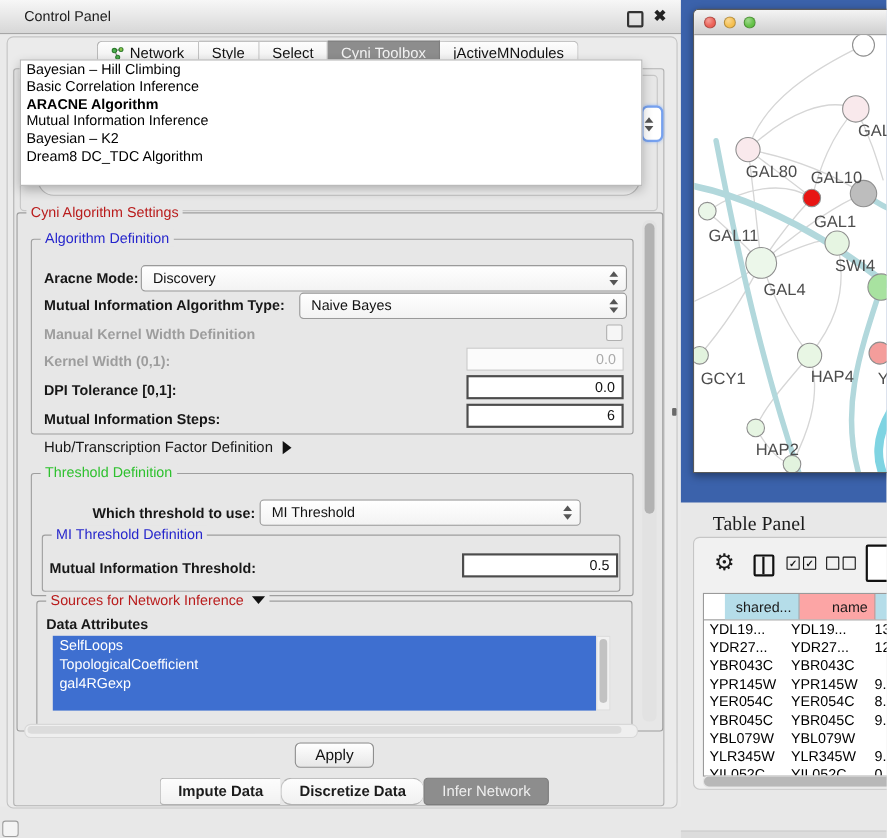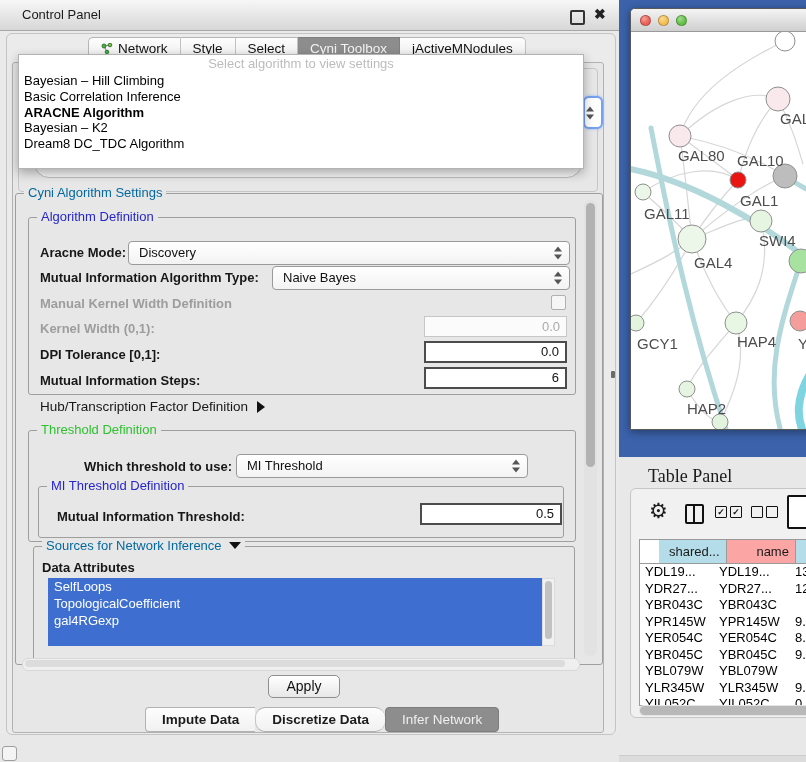--- a/index.html
+++ b/index.html
@@ -37,21 +37,21 @@
 
   
   #algo-popup{left:18px;top:54px;width:564px;height:113px;background:#fff;border:1px solid #b3b3b3;
       box-shadow:0 4px 10px rgba(0,0,0,0.3);z-index:30;}
   #popup-placeholder{height:18px;line-height:18px;text-align:center;font-size:13px;color:#bcbcbc;}
   .popup-item{height:15.8px;line-height:15.8px;padding-left:5px;font-size:13px;color:#000;}
   .popup-item.bold{font-weight:bold;}
 
   
   .fieldset{border:1px solid #9e9e9e;border-radius:3px;}
-  .legend{position:absolute;top:-9px;left:8px;background:#e7e7e7;padding:0 4px;font-size:13px;color:#0369a1;display:flex;align-items:center;}
+  .legend{position:absolute;top:-9px;left:8px;background:#e7e7e7;padding:0 4px;font-size:13px;color:#b91c1c;display:flex;align-items:center;}
   .legend.blue{color:#2626cc;}
   .legend.green{color:#2fc12f;}
 
   .lbl{font-size:13px;font-weight:bold;color:#171717;white-space:nowrap;}
   .lbl.disabled{color:#9d9d9d;}
   .plain{font-size:13.5px;color:#171717;white-space:nowrap;}
 
   .combo{background:linear-gradient(#ffffff,#f3f3f3);border:1px solid #9a9a9a;border-radius:4px;}
   .combo .ctext{position:absolute;left:10px;top:3px;font-size:13px;color:#111;}
   .stepper{position:absolute;right:6px;top:50%;transform:translateY(-50%);width:9px;height:13px;}
@@ -165,24 +165,24 @@
 
   <div class="abs fieldset" id="bg-inference-box"></div>
   <div class="abs" id="bg-combo">
     <span>gal-filtered.sif default node</span>
   </div>
   <div class="abs" id="focus-combo-fragment">
     <span class="stepper"></span>
   </div>
 
   <div class="abs" id="algo-popup">
-    <div id="popup-placeholder">Select algorithm to view settings</div>
   <div class="popup-item">Bayesian – Hill Climbing</div>
       <div class="popup-item">Basic Correlation Inference</div>
       <div class="popup-item bold">ARACNE Algorithm</div>
+      <div class="popup-item">Mutual Information Inference</div>
       <div class="popup-item">Bayesian – K2</div>
       <div class="popup-item">Dream8 DC_TDC Algorithm</div>
     </div>
 
   <div class="abs fieldset" style="left:15px;top:193px;width:586px;height:470px;">
     <span class="legend">Cyni Algorithm Settings</span>
   </div>
   <div class="abs" id="settings-scrollbar">
       <div id="settings-thumb"></div>
     </div>
@@ -215,21 +215,21 @@
     <span class="legend green">Threshold Definition</span>
   </div>
   <span class="abs lbl" style="left:84px;top:459px;">Which threshold to use:</span>
   <div class="abs combo" style="left:236px;top:454px;width:290px;height:22px;">
     <span class="ctext">MI Threshold</span>
     <span class="stepper"></span>
   </div>
   <div class="abs fieldset" style="left:38px;top:486px;width:524px;height:50px;">
     <span class="legend blue">MI Threshold Definition</span>
   </div>
-  <span class="abs lbl" style="left:57px;top:509px;">Mutual Information Threshold:</span>
+  <span class="abs lbl" style="left:45px;top:509px;">Mutual Information Threshold:</span>
   <div class="abs field" style="left:420px;top:503px;width:142px;height:22px;">0.5</div>
 
   <div class="abs fieldset" style="left:33px;top:546px;width:540px;height:116px;">
     <span class="legend">
         <span>Sources for Network Inference</span>
         <span class="down-tri"></span>
       </span>
   </div>
   <span class="abs lbl" style="left:42px;top:560px;">Data Attributes</span>
   <div class="abs" id="attr-list" style="background: rgb(62, 111, 208);">

